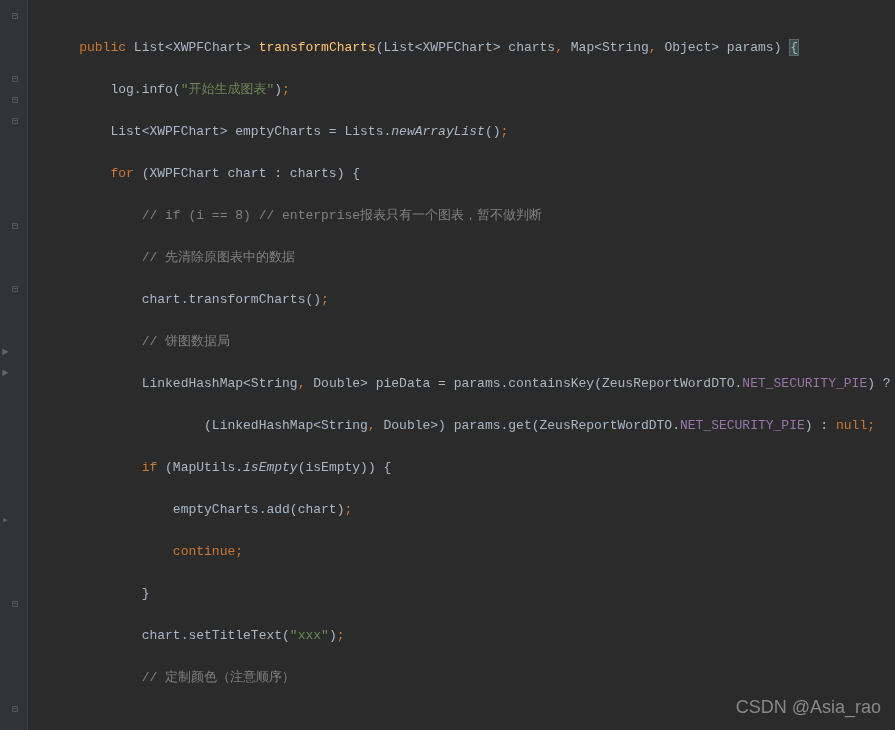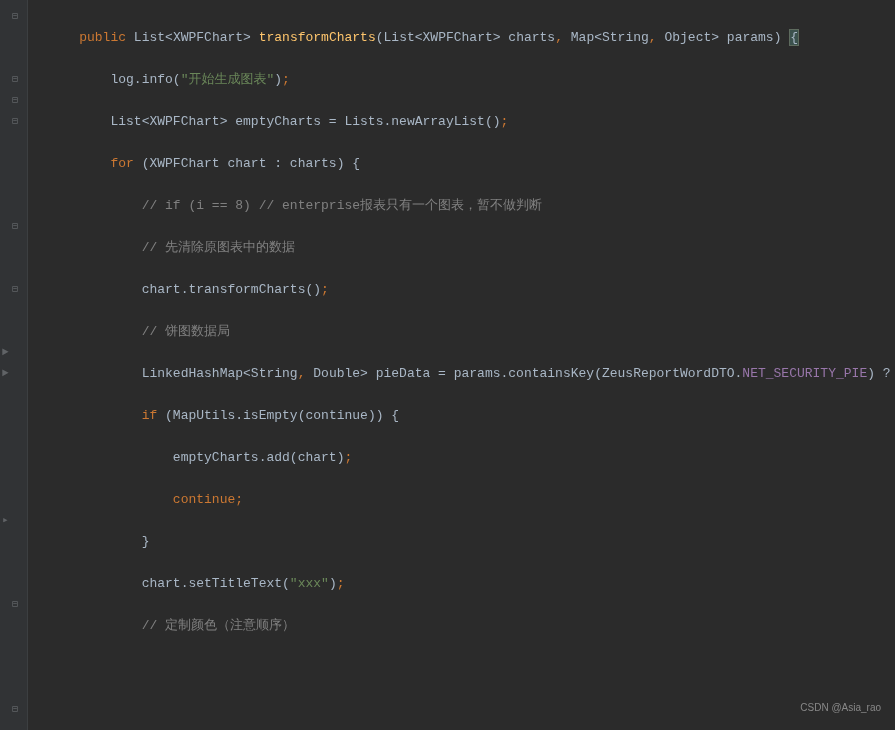--- a/index.html
+++ b/index.html
@@ -38,42 +38,42 @@
       font-size: 10px;
       cursor: pointer;
     }
     .arrow-marker {
       position: absolute;
       left: 2px;
       color: #606366;
       font-size: 11px;
     }
     .code-area {
-      padding: 6px 0 5px 20px;
+      padding: 16px 0 5px 20px;
       white-space: pre;
       flex: 1;
     }
     .line {
       height: 21px;
     }
     .kw { color: #cc7832; }
     .method { color: #ffc66d; }
     .str { color: #6a8759; }
     .comment { color: #808080; }
     .static-field { color: #9876aa; }
-    .static-method { color: #a9b7c6; }
+    .static-method { color: #a9b7c6; font-style: italic; }
     .punct { color: #cc7832; }
     .normal { color: #a9b7c6; }
     .brace-hl { background: #3b514d; border: 1px solid #5e6b5e; }
     .watermark {
       position: absolute;
       bottom: 12px;
       right: 14px;
       color: #888;
-      font-size: 10px;
+      font-size: 18px;
       font-family: 'Microsoft YaHei', sans-serif;
     }
   </style>
 </head>
 <body>
 
 <div class="editor-area">
   <div class="gutter">
     <span class="fold-marker" style="top:6px">⊟</span>
     <span class="fold-marker" style="top:69px">⊟</span>
@@ -90,21 +90,22 @@
   <div class="code-area">
 <div class="line">    <span class="kw">public</span> <span class="normal">List</span><span class="normal">&lt;</span><span class="normal">XWPFChart</span><span class="normal">&gt; </span><span class="method">transformCharts</span><span class="normal">(List&lt;XWPFChart&gt; charts</span><span class="punct">,</span> <span class="normal">Map&lt;String</span><span class="punct">,</span> <span class="normal">Object&gt; params)</span> <span class="brace-hl">{</span></div>
 <div class="line">        <span class="normal">log</span><span class="normal">.info(</span><span class="str">"开始生成图表"</span><span class="normal">)</span><span class="punct">;</span></div>
 <div class="line">        <span class="normal">List&lt;XWPFChart&gt; emptyCharts = Lists.</span><span class="static-method">newArrayList</span><span class="normal">()</span><span class="punct">;</span></div>
 <div class="line">        <span class="kw">for</span> <span class="normal">(XWPFChart chart : charts) {</span></div>
 <div class="line">            <span class="comment">// if (i == 8) // enterprise报表只有一个图表，暂不做判断</span></div>
 <div class="line">            <span class="comment">// 先清除原图表中的数据</span></div>
 <div class="line">            <span class="normal">chart.transformCharts()</span><span class="punct">;</span></div>
 <div class="line">            <span class="comment">// 饼图数据局</span></div>
 <div class="line">            <span class="normal">LinkedHashMap&lt;String</span><span class="punct">,</span> <span class="normal">Double&gt; pieData = params.containsKey(ZeusReportWordDTO.</span><span class="static-field">NET_SECURITY_PIE</span><span class="normal">) ?</span></div>
-<div class="line">            <span class="kw">if</span> <span class="normal">(MapUtils.</span><span class="static-method">isEmpty</span><span class="normal">(continue)) {</span></div>
+<div class="line">                    <span class="normal">(LinkedHashMap&lt;String</span><span class="punct">,</span> <span class="normal">Double&gt;) params.get(ZeusReportWordDTO.</span><span class="static-field">NET_SECURITY_PIE</span><span class="normal">) : </span><span class="kw">null</span><span class="punct">;</span></div>
+<div class="line">            <span class="kw">if</span> <span class="normal">(MapUtils.</span><span class="static-method">isEmpty</span><span class="normal">(isEmpty)) {</span></div>
 <div class="line">                <span class="normal">emptyCharts.add(chart)</span><span class="punct">;</span></div>
 <div class="line">                <span class="kw">continue</span><span class="punct">;</span></div>
 <div class="line">            <span class="normal">}</span></div>
 <div class="line">            <span class="normal">chart.setTitleText(</span><span class="str">"xxx"</span><span class="normal">)</span><span class="punct">;</span></div>
 <div class="line">            <span class="comment">// 定制颜色（注意顺序）</span></div>
 
 
 
 
 

